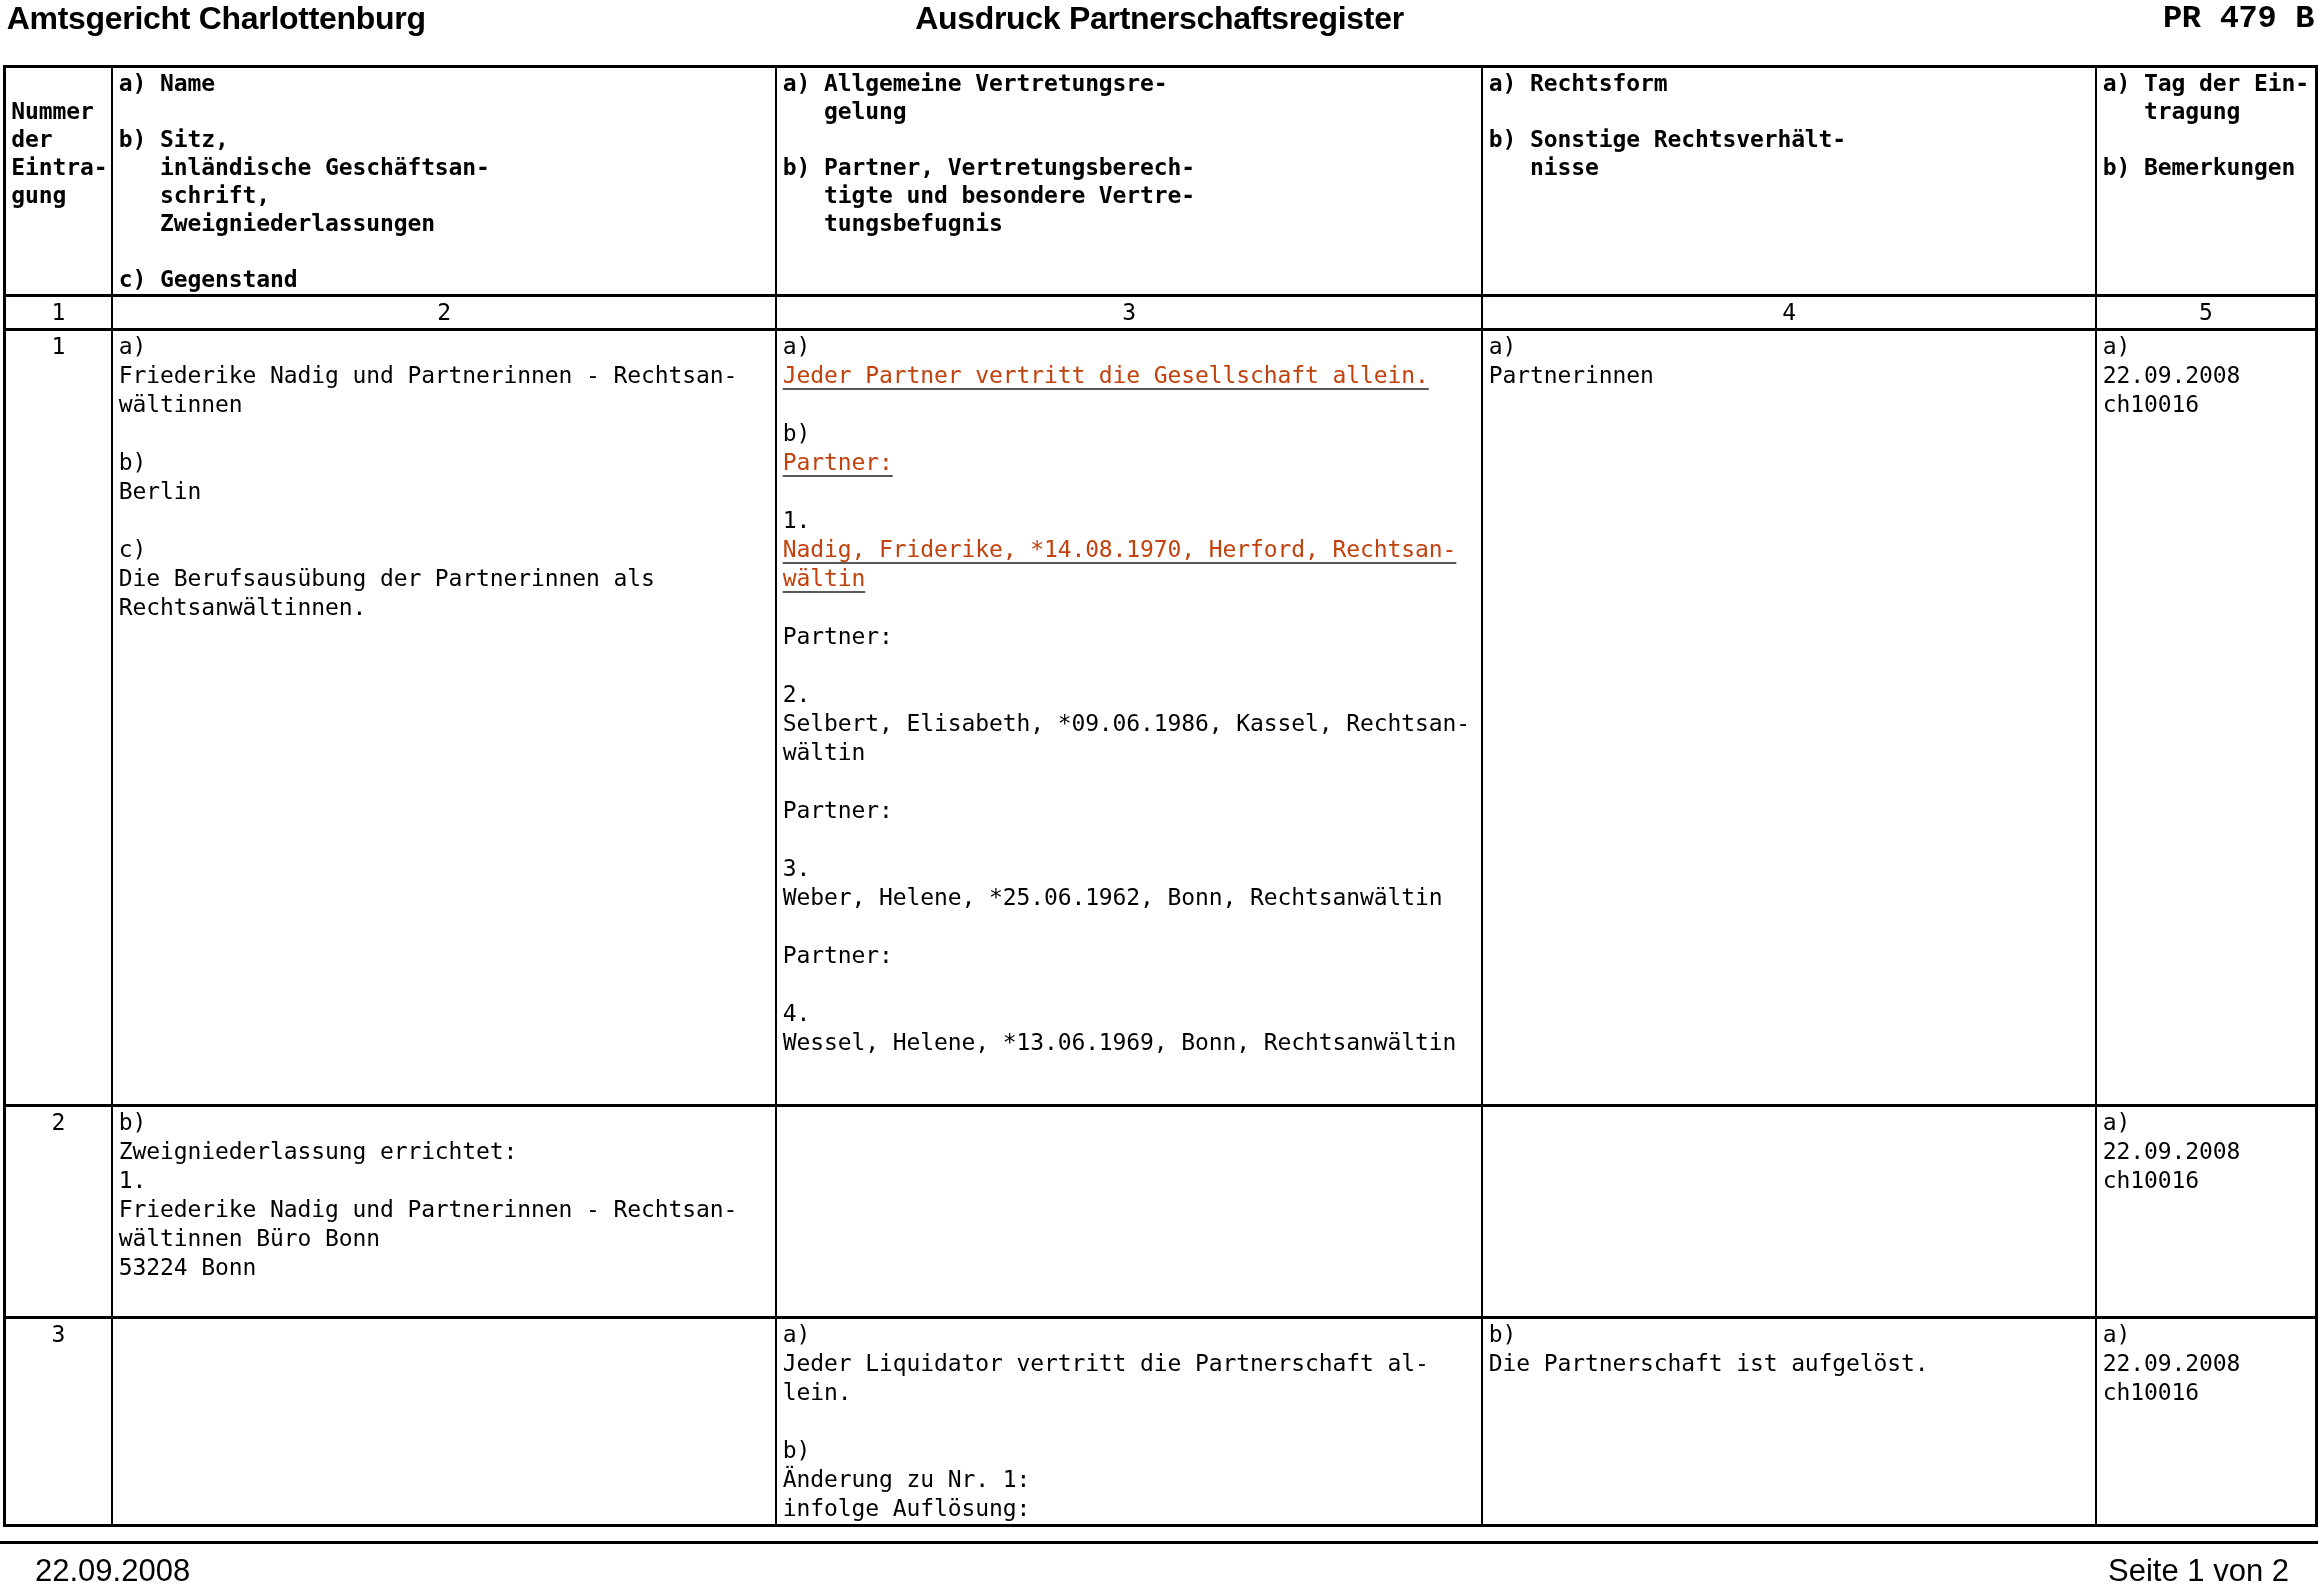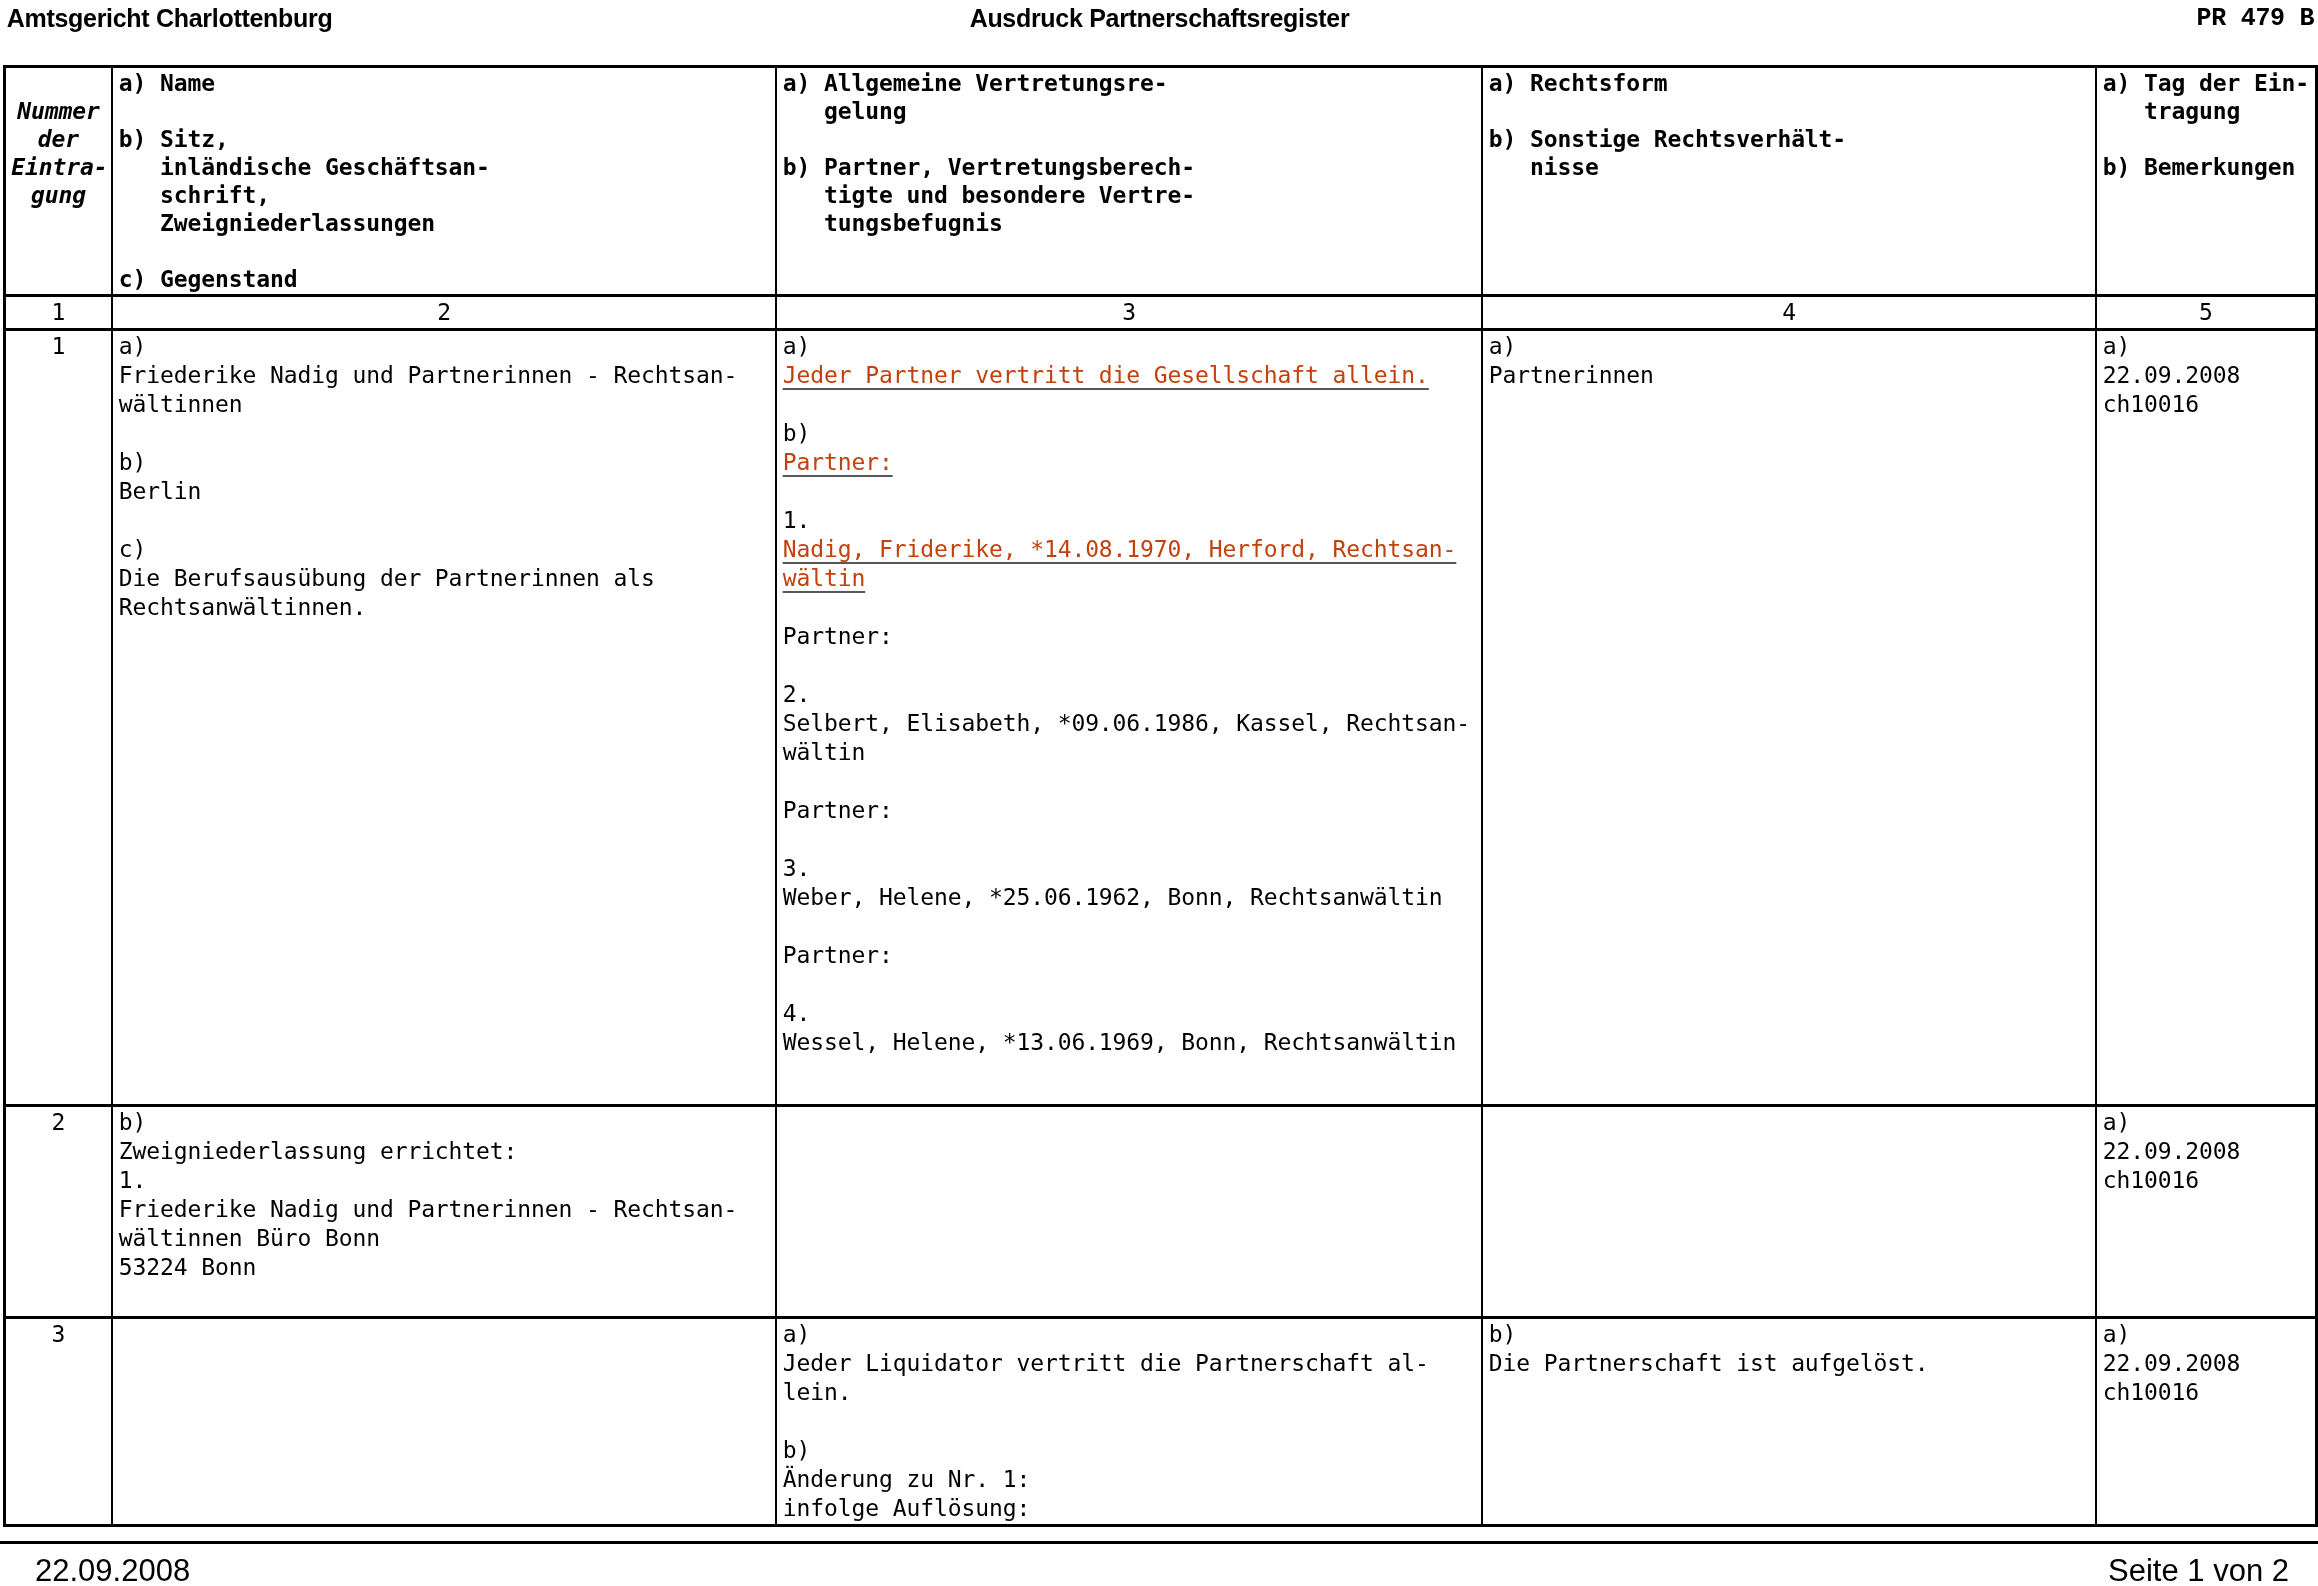--- a/index.html
+++ b/index.html
@@ -8,21 +8,21 @@
     width:2319px;height:1586px;
     background:#ffffff;
     overflow:hidden;
     font-family:"DejaVu Sans Mono","Liberation Mono",monospace;
     color:#000;
   }
   
   .doc-header{
     position:absolute;top:1.4px;left:0;right:0;height:41px;
     font-family:"Liberation Sans","DejaVu Sans",sans-serif;
-    font-weight:bold;font-size:25px;line-height:35px;
+    font-weight:bold;font-size:32px;line-height:35px;
     letter-spacing:-0.3px;
   }
   .doc-header .left{position:absolute;left:6.8px;top:0;}
   .doc-header .center{position:absolute;left:0;right:0;top:0;text-align:center;}
   .doc-header .right{position:absolute;right:4.8px;top:0;font-family:Liberation Mono, monospace;}
   
   table.register{
     position:absolute;left:2.7px;top:65px;
     border-collapse:collapse;table-layout:fixed;
     width:2312px;
@@ -31,21 +31,21 @@
   table.register{border:3.4px solid #000;}
   table.register td{
     border:solid #000;border-width:3.4px 2px;
     vertical-align:top;
     padding:1.4px 5.5px 0 5.5px;
     overflow:hidden;
     margin-top:37px;
   }
   tr.hdr-row{height:229px;}
   tr.hdr-row td{font-weight:bold;line-height:28px;}
-  td.hdr-center{text-align:center;font-style:italic;}
+  td.hdr-center{text-align:left;}
   tr.num-row{height:33px;}
   tr.num-row td{text-align:center;padding:0;line-height:31px;}
   tr.data-row td{line-height:29px;}
   tr.row-1{height:776px;}
   tr.row-2{height:212px;}
   tr.row-3{height:208px;}
   td.entry-num{text-align:center;}
   .ln{white-space:pre;min-height:29px;}
   tr.hdr-row .ln{min-height:28px;}
   .ln.u{

